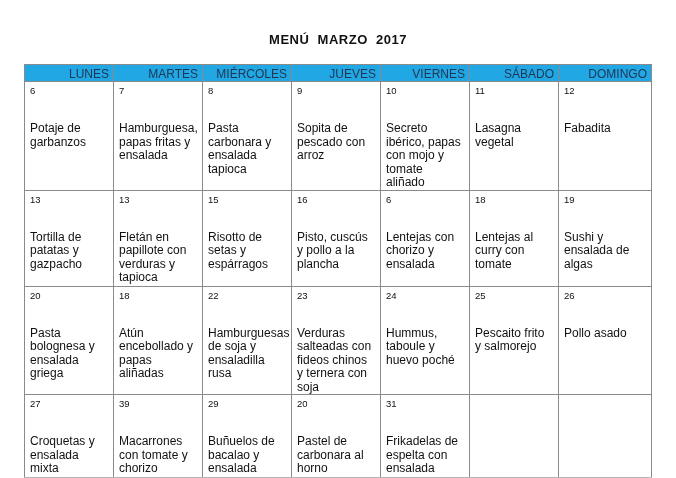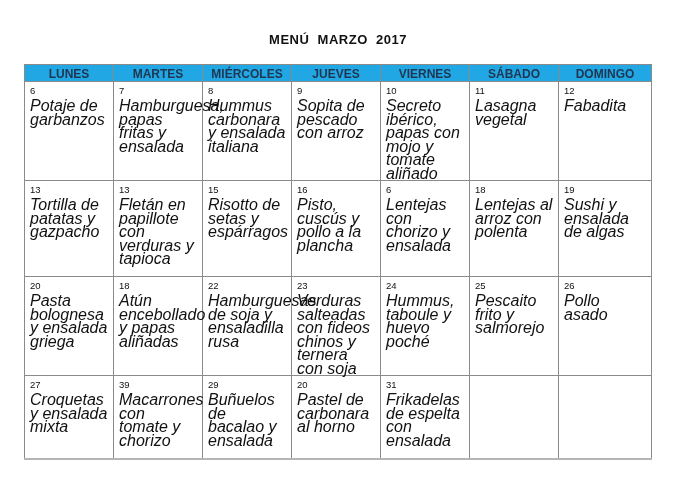--- a/index.html
+++ b/index.html
@@ -3,32 +3,32 @@
 <meta charset="utf-8">
 <style>
   html, body { margin:0; padding:0; background:#ffffff; }
   body { width:676px; height:478px; position:relative; overflow:hidden;
          font-family: "Liberation Sans", "DejaVu Sans", sans-serif; color:#111; }
   .title { position:absolute; top:32px; left:0; width:676px; text-align:center;
            font-size:13px; font-weight:bold; letter-spacing:0.5px; color:#111; }
   .title span { white-space:pre; }
   table.cal { position:absolute; left:24px; top:64px; width:627px;
               border-collapse:collapse; table-layout:fixed; }
-  table.cal th { background:#21a7e4; color:#1f3550; font-weight:bold;
-                 font-size:12px; text-align:center; padding:1px 4px 0 4px;
+  table.cal th { background:#21a7e4; color:#1f3550; font-weight:normal;
+                 font-size:12px; text-align:right; padding:1px 4px 0 4px;
                  height:15px; border-left:1px solid #8a8a8a; border-right:1px solid #8a8a8a;
                  border-top:1px solid #8a8a8a; border-bottom:1px solid #8a8a8a; }
   table.cal td { border:1px solid #8a8a8a; vertical-align:top;
                  padding:2px 5px 0 5px; font-size:10px; line-height:13.5px; }
   table.cal tr.r1 td { height:80px; }
   table.cal tr.r2 td { height:93px; }
   table.cal tr.r3 td { height:79px; }
   table.cal tr.r4 td { height:80px; }
   .daynum { display:block; font-size:9.5px; height:14px; }
-  .dish { display:block; margin-top:1px; font-size:16px;font-style:italic; }
+  .dish { display:block; margin-top:24px; font-size:12px; }
   table.cal tr:last-child td { border-bottom:2px solid #b5b5b5; }
 </style>
 </head>
 <body>
 
 <div class="title"><span>MENÚ  MARZO  2017</span></div>
 
 <table class="cal">
   <colgroup>
     <col style="width:89px">
@@ -55,21 +55,21 @@
       <td>
           <span class="daynum">6</span>
           <span class="dish">Potaje de garbanzos</span>
         </td>
       <td>
           <span class="daynum">7</span>
           <span class="dish">Hamburguesa, papas fritas y ensalada</span>
         </td>
       <td>
           <span class="daynum">8</span>
-          <span class="dish">Hummus carbonara y ensalada italiana</span>
+          <span class="dish">Pasta carbonara y ensalada tapioca</span>
         </td>
       <td>
           <span class="daynum">9</span>
           <span class="dish">Sopita de pescado con arroz</span>
         </td>
       <td>
           <span class="daynum">10</span>
           <span class="dish">Secreto ibérico, papas con mojo y tomate aliñado</span>
         </td>
       <td>
@@ -97,21 +97,21 @@
       <td>
           <span class="daynum">16</span>
           <span class="dish">Pisto, cuscús y pollo a la plancha</span>
         </td>
       <td>
           <span class="daynum">6</span>
           <span class="dish">Lentejas con chorizo y ensalada</span>
         </td>
       <td>
           <span class="daynum">18</span>
-          <span class="dish">Lentejas al arroz con polenta</span>
+          <span class="dish">Lentejas al curry con tomate</span>
         </td>
       <td>
           <span class="daynum">19</span>
           <span class="dish">Sushi y ensalada de algas</span>
         </td>
     </tr>
     <tr class="r3">
       <td>
           <span class="daynum">20</span>
           <span class="dish">Pasta bolognesa y ensalada griega</span>

